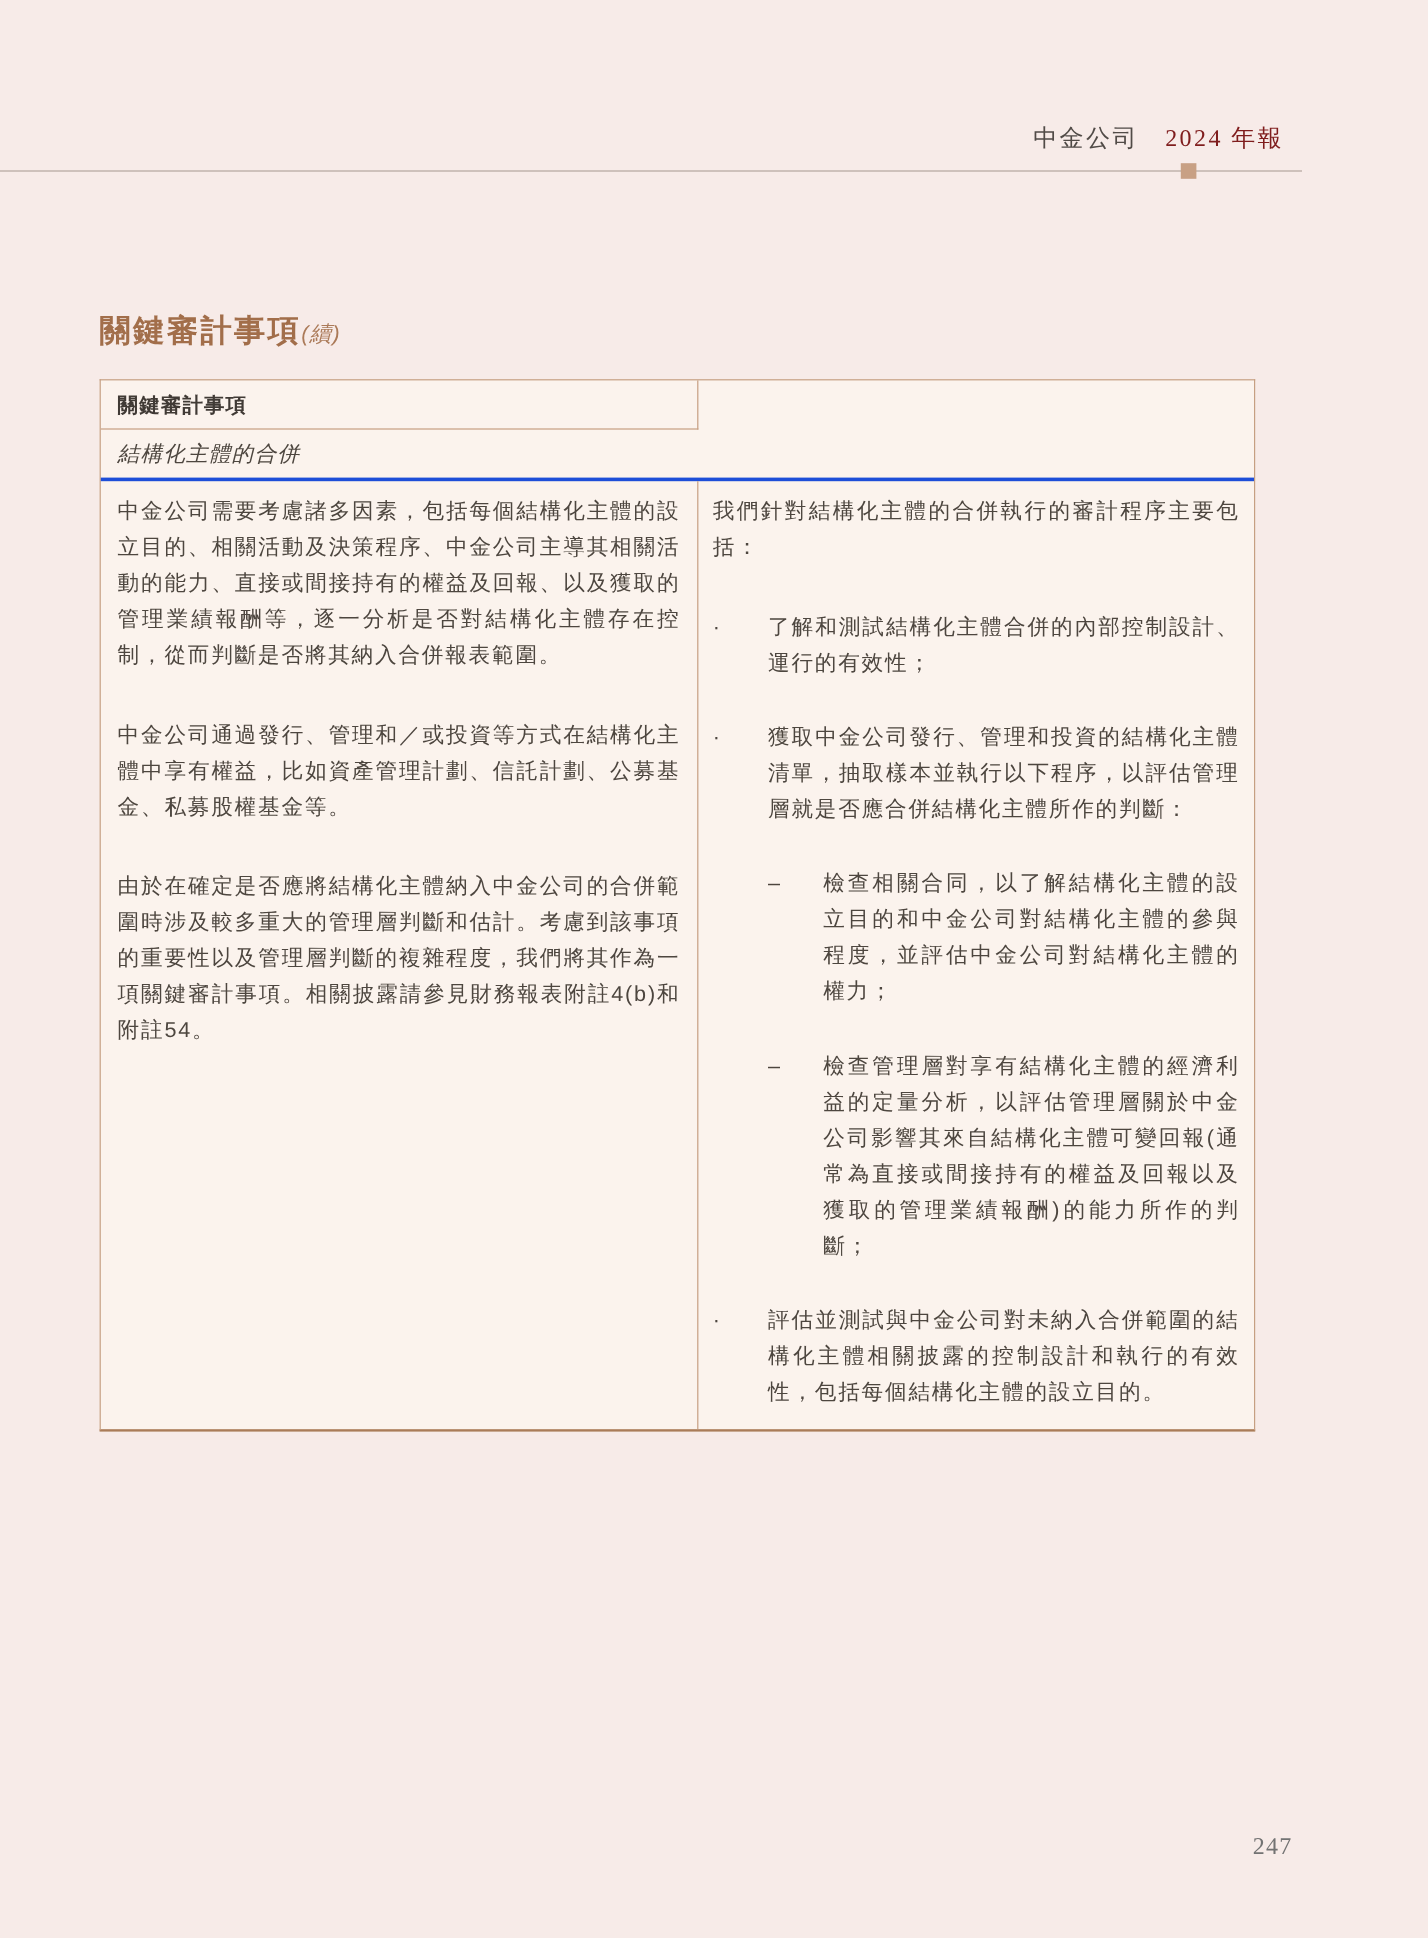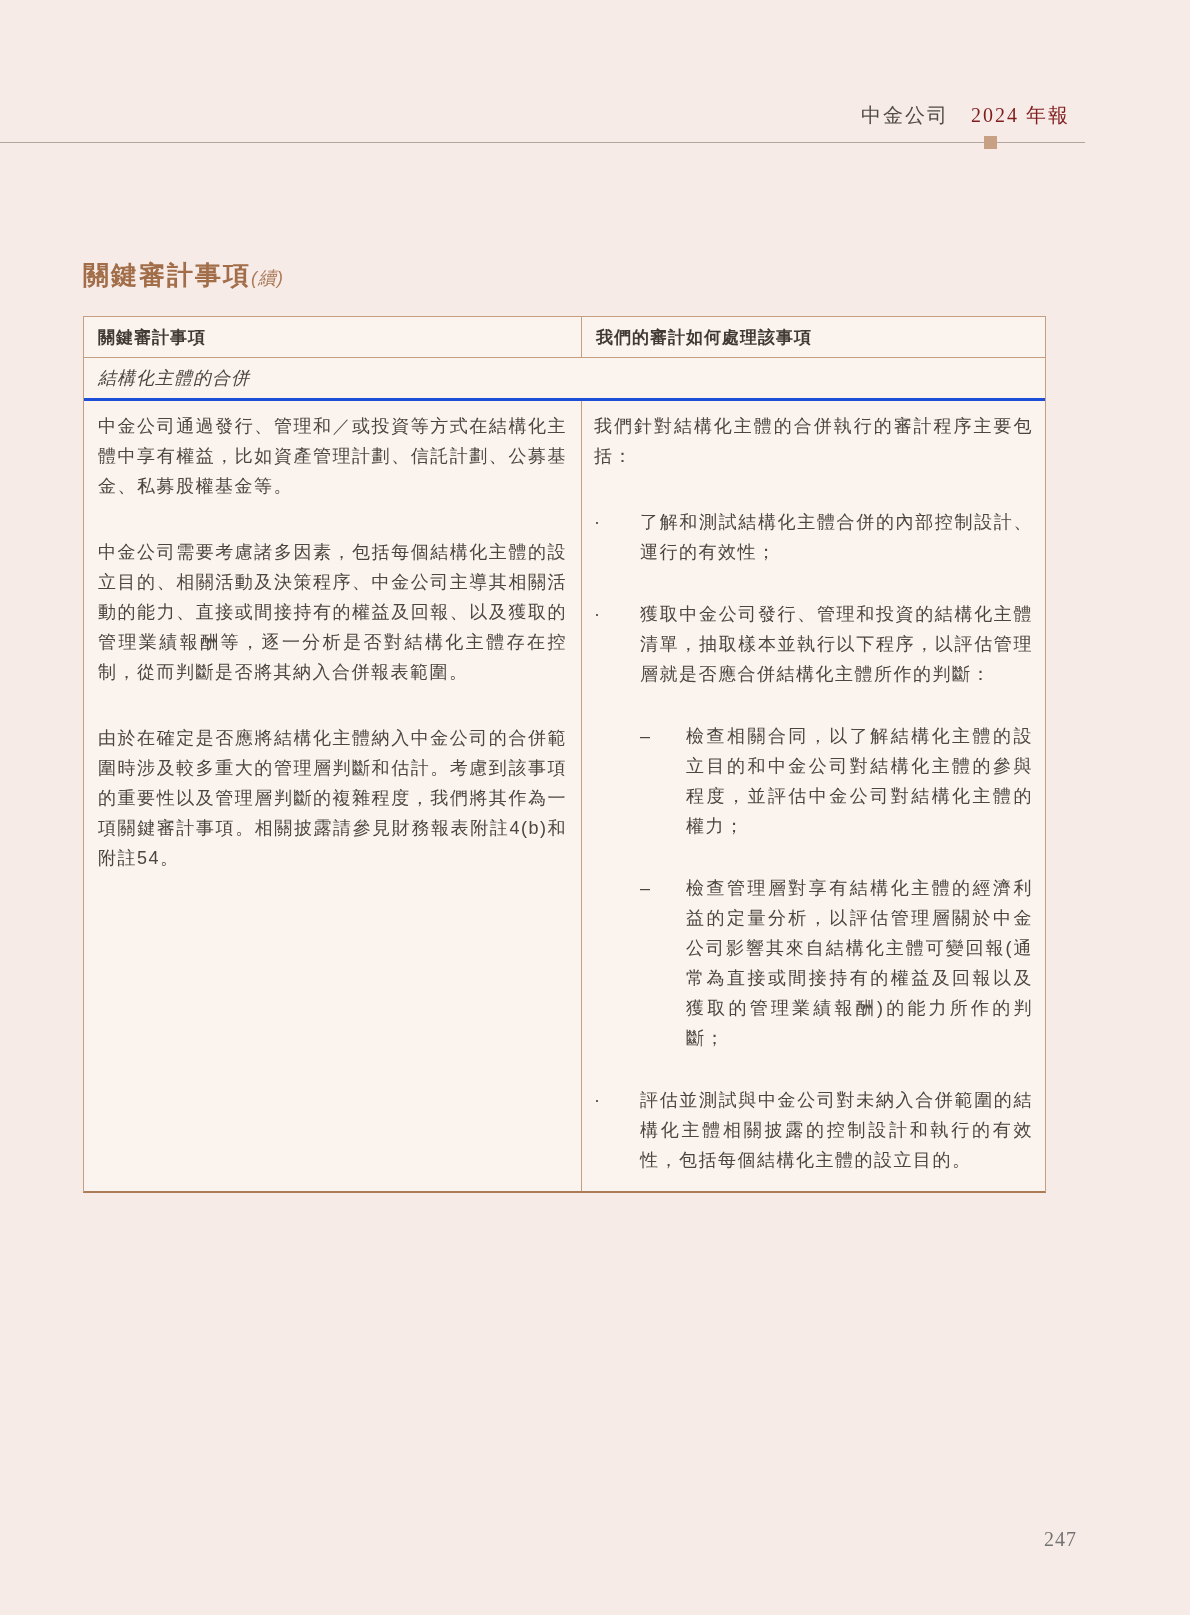--- a/index.html
+++ b/index.html
@@ -99,29 +99,28 @@
     <span class="company">中金公司</span><span class="edition">2024 年報</span>
   </div>
   <div class="header-rule"></div>
   <div class="header-rule-marker"></div>
 
   <h1 class="page-title"><span>關鍵審計事項</span><span class="cont">(續)</span></h1>
 
   <section class="kam-table">
     <div class="thead">
       <div class="th left">關鍵審計事項</div>
-      <div class="th">我們的審計如何處理該事項</div>
     </div>
 
     <div class="subhead">結構化主體的合併</div>
 
     <div class="tbody">
       <div class="cell left">
+        <p>中金公司需要考慮諸多因素，包括每個結構化主體的設立目的、相關活動及決策程序、中金公司主導其相關活動的能力、直接或間接持有的權益及回報、以及獲取的管理業績報酬等，逐一分析是否對結構化主體存在控制，從而判斷是否將其納入合併報表範圍。</p>
         <p>中金公司通過發行、管理和／或投資等方式在結構化主體中享有權益，比如資產管理計劃、信託計劃、公募基金、私募股權基金等。</p>
-        <p>中金公司需要考慮諸多因素，包括每個結構化主體的設立目的、相關活動及決策程序、中金公司主導其相關活動的能力、直接或間接持有的權益及回報、以及獲取的管理業績報酬等，逐一分析是否對結構化主體存在控制，從而判斷是否將其納入合併報表範圍。</p>
         <p>由於在確定是否應將結構化主體納入中金公司的合併範圍時涉及較多重大的管理層判斷和估計。考慮到該事項的重要性以及管理層判斷的複雜程度，我們將其作為一項關鍵審計事項。相關披露請參見財務報表附註4(b)和附註54。</p>
       </div>
 
       <div class="cell right">
         <p>我們針對結構化主體的合併執行的審計程序主要包括：</p>
 
         <div class="bullet">
           <span class="marker">·</span>
           <span class="btext">了解和測試結構化主體合併的內部控制設計、運行的有效性；</span>
         </div>

